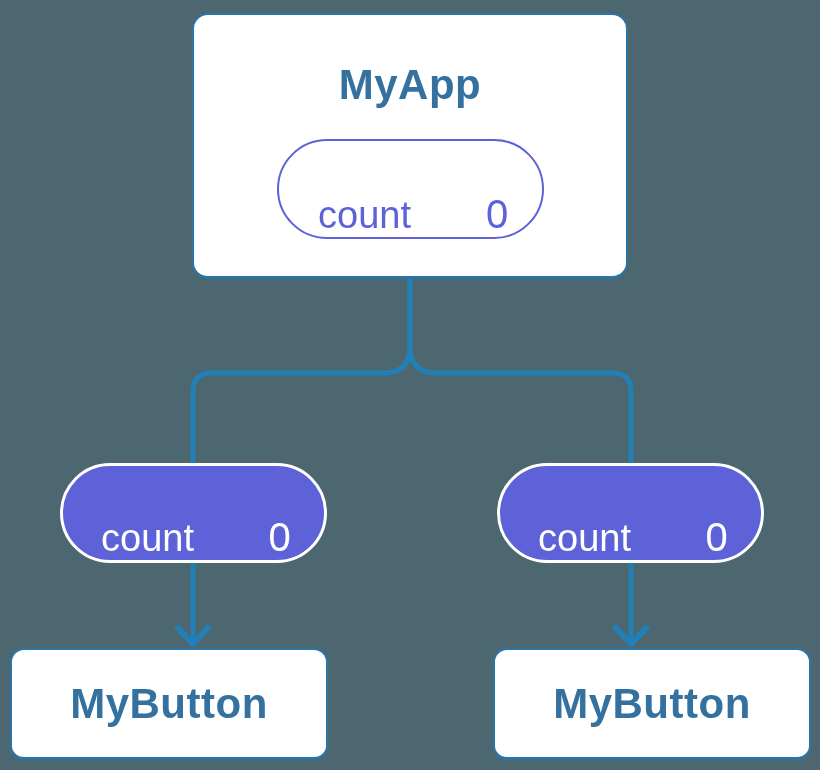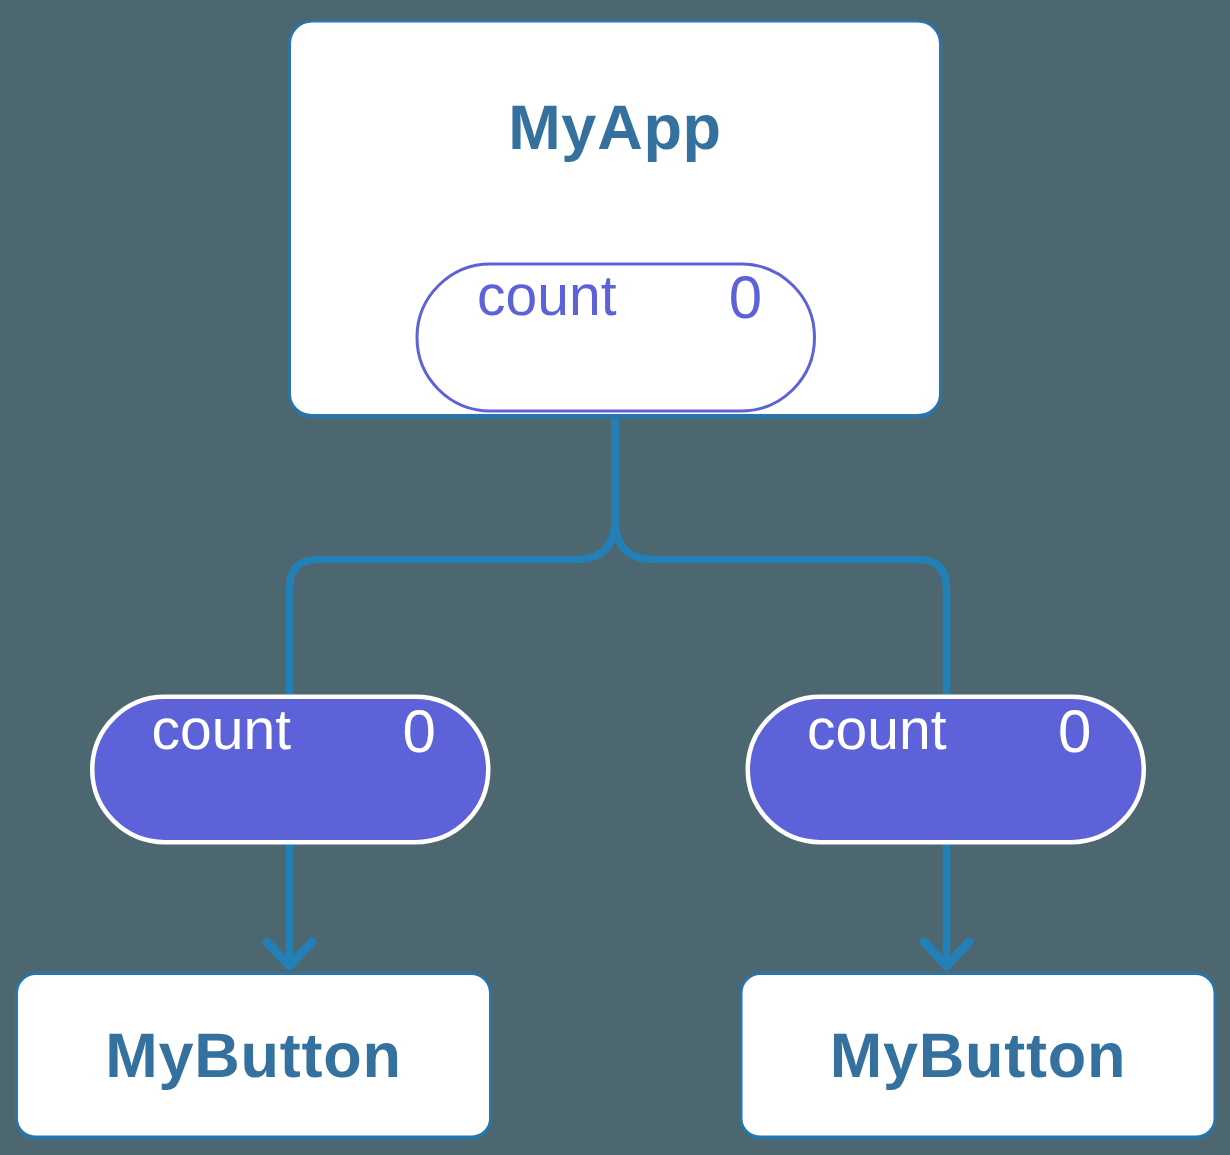--- a/index.html
+++ b/index.html
@@ -31,39 +31,38 @@
   }
   .node {
     position: absolute;
     background: var(--node_bg, #FFFFFF);
     border: 2px solid var(--border, #2B74A8);
     border-bottom-width: 3px;
     z-index: 2;
     display: flex;
     align-items: center;
     justify-content: center;
-    gap: 36px;
   }
   .node-root {
     left: 192px; top: 13px;
     width: 436px; height: 266px;
     border-radius: 16px;
     flex-direction: column;
     justify-content: flex-start;
   }
   .node-title {
     color: var(--title, #35719F);
     font-weight: 700;
     font-size: 42px;
     letter-spacing: 0.5px;
   }
   .node-root .node-title { margin-top: 46px; }
   .pill {
     display: flex;
-    align-items: flex-start;
+    align-items: flex-end;
     border-radius: 53px;
     height: 100px;
     width: 267px;
   }
   .state-pill {
     margin-top: 30px;
     border: 2px solid var(--purple, #5D62D8);
     color: var(--purple, #5D62D8);
     background: #FFFFFF;
   }

